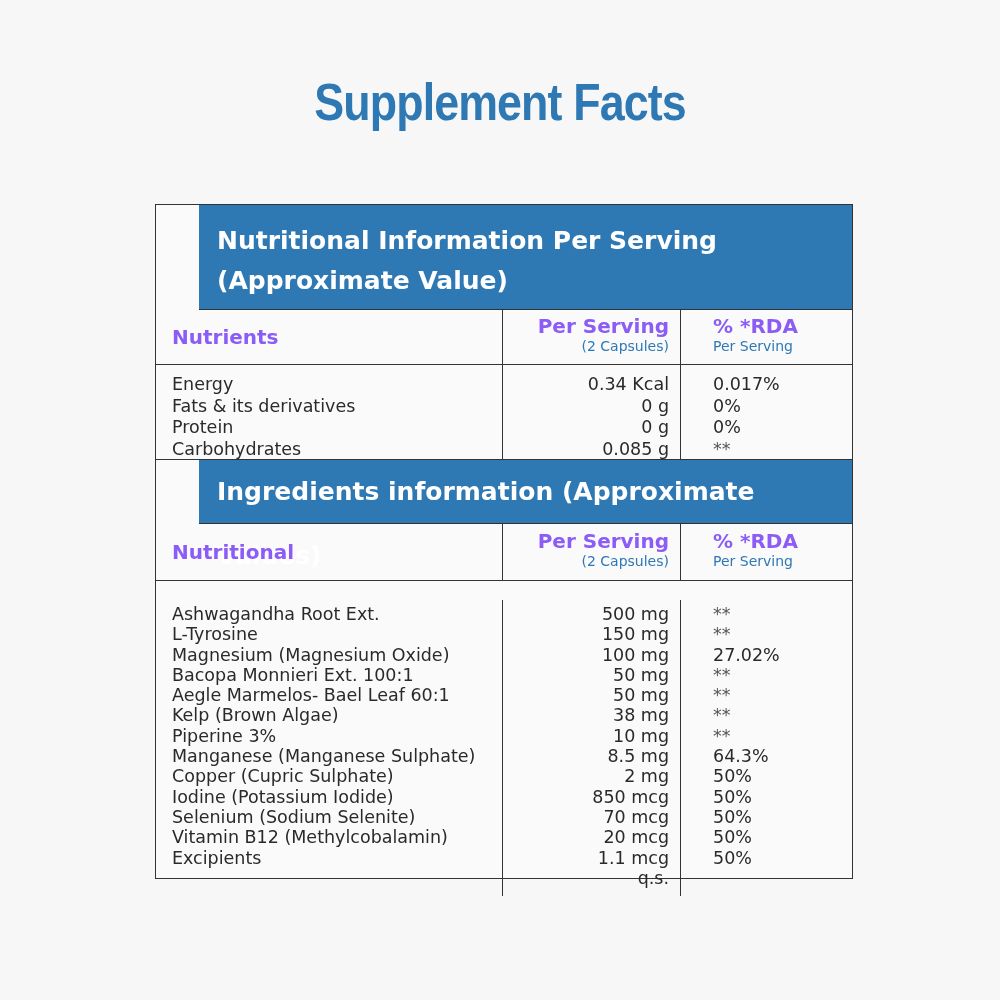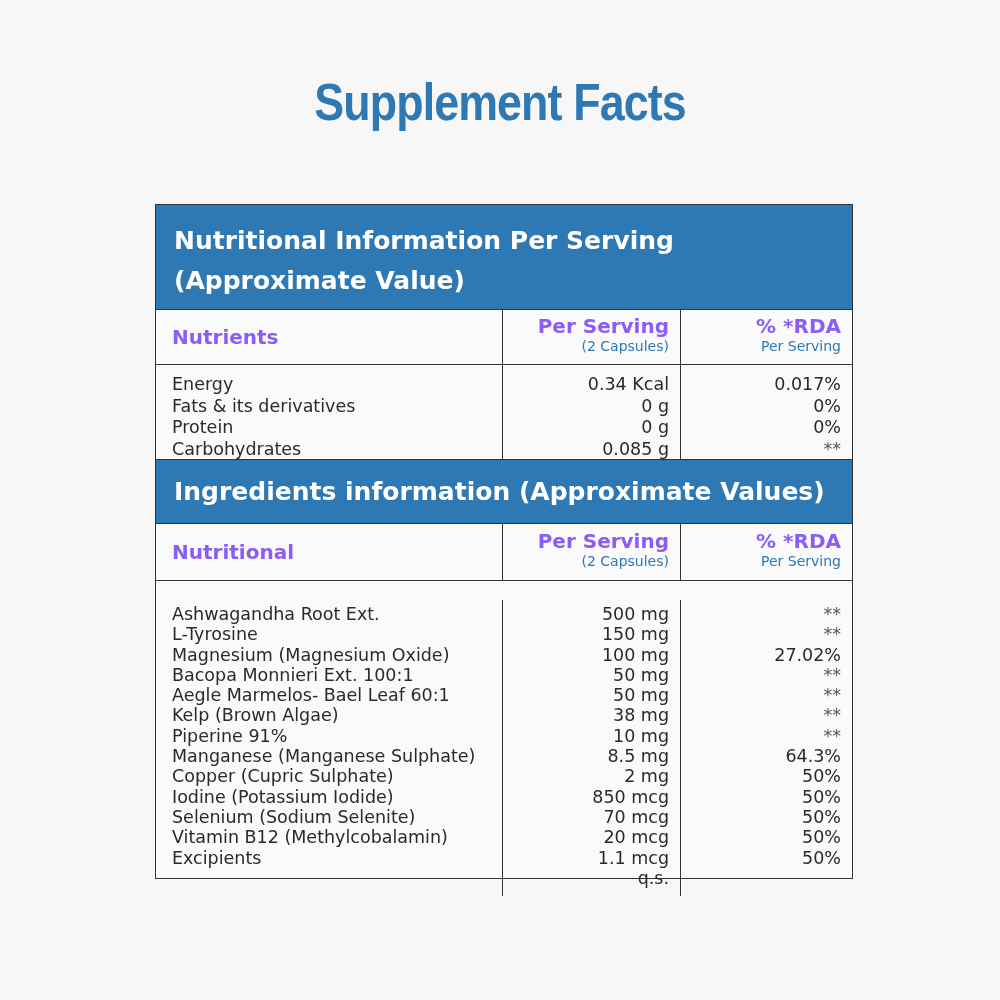--- a/index.html
+++ b/index.html
@@ -32,32 +32,33 @@
   }
   .table-header {
     background: #2e78b4;
     color: #fff;
     font-family: "DejaVu Sans", sans-serif;
     font-weight: bold;
     font-size: 25px;
     padding-left: 18px;
     box-sizing: border-box;
     border-bottom: 1.5px solid #333;
+    margin-left: 43px;
   }
   #nutrition-table { top: 204px; height: 266px; }
   #nutrition-table .table-header { height: 105px; padding-top: 16px; line-height: 40px; }
   #ingredients-table { top: 459px; height: 420px; }
   #ingredients-table .table-header { height: 64px; line-height: 64px; }
 
   .col-row { display: flex; }
   .col-head { border-bottom: 1.5px solid #333; box-sizing: border-box; }
   .col { box-sizing: border-box; }
   .col-1 { width: 346px; padding-left: 16px; }
   .col-2 { width: 178px; border-left: 1.5px solid #333; text-align: right; padding-right: 11px; }
-  .col-3 { flex: 1; border-left: 1.5px solid #333; text-align: right; padding-right: 11px; }
+  .col-3 { flex: 1; border-left: 1.5px solid #333; padding-right: 11px; padding-left: 32px; }
 
   .head-main {
     color: #8b5cf6; font-weight: bold; font-size: 20px;
   }
   .head-sub {
     color: #2e78b4; font-size: 14px;
   }
   .head-left { display: flex; align-items: center; }
 
   .cell-lines { font-size: 17.5px; color: #2a2a2a; line-height: 21.5px; }
@@ -125,21 +126,21 @@
     </div>
   </div>
   <div class="col-row" style="height:296px;margin-top:19px;">
     <div class="col col-1 cell-lines" style="padding-top:4px;">
       <div>Ashwagandha Root Ext.</div>
       <div>L-Tyrosine</div>
       <div>Magnesium (Magnesium Oxide)</div>
       <div>Bacopa Monnieri Ext. 100:1</div>
       <div>Aegle Marmelos- Bael Leaf 60:1</div>
       <div>Kelp (Brown Algae)</div>
-      <div>Piperine 91%</div>
+      <div>Piperine 3%</div>
       <div>Manganese (Manganese Sulphate)</div>
       <div>Copper (Cupric Sulphate)</div>
       <div>Iodine (Potassium Iodide)</div>
       <div>Selenium (Sodium Selenite)</div>
       <div>Vitamin B12 (Methylcobalamin)</div>
       <div>Excipients</div>
     </div>
     <div class="col col-2 cell-lines" style="padding-top:4px;">
       <div>500 mg</div>
       <div>150 mg</div>

